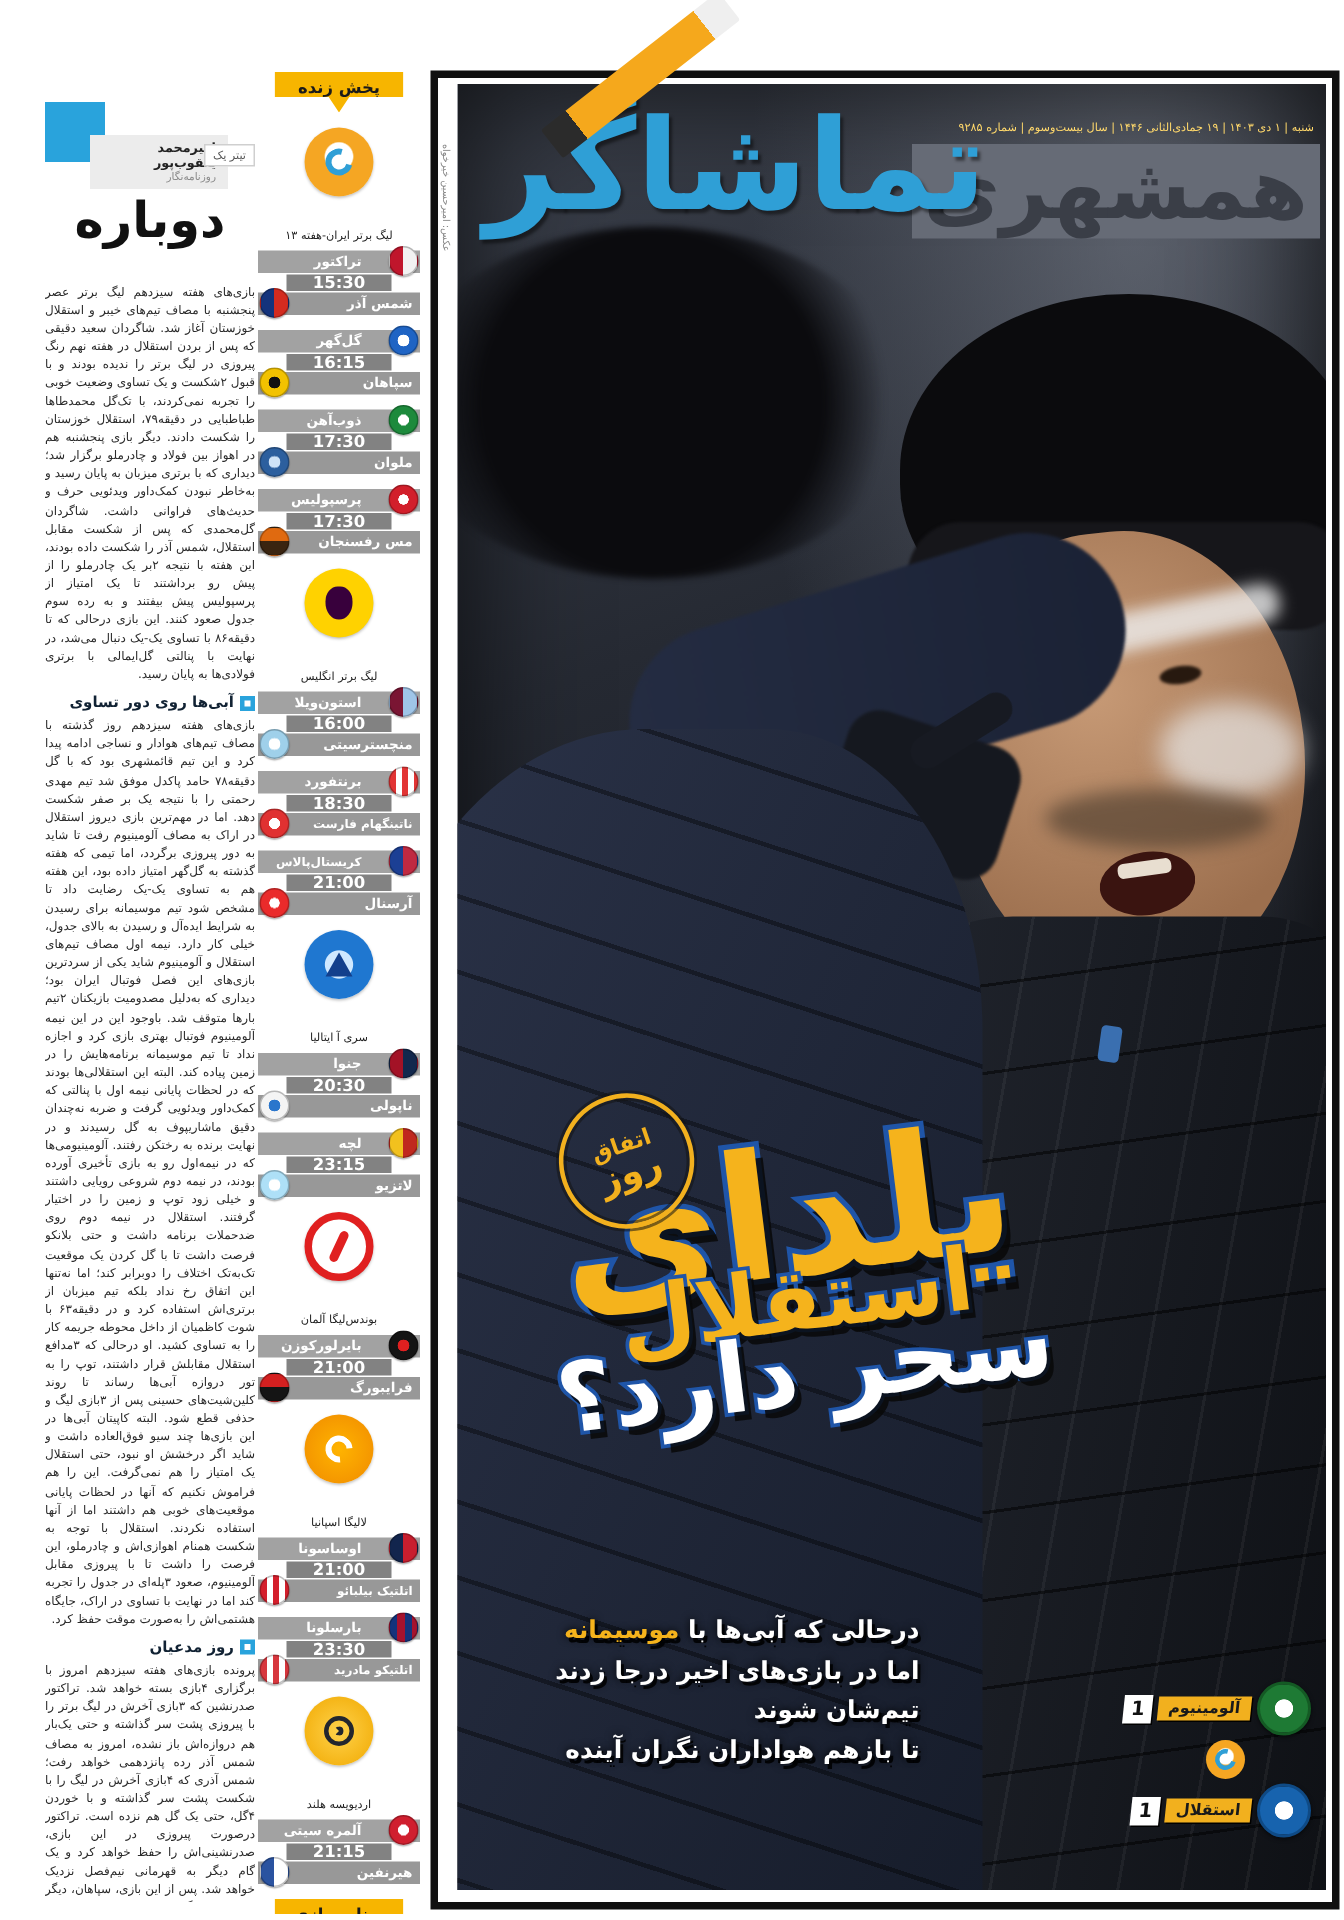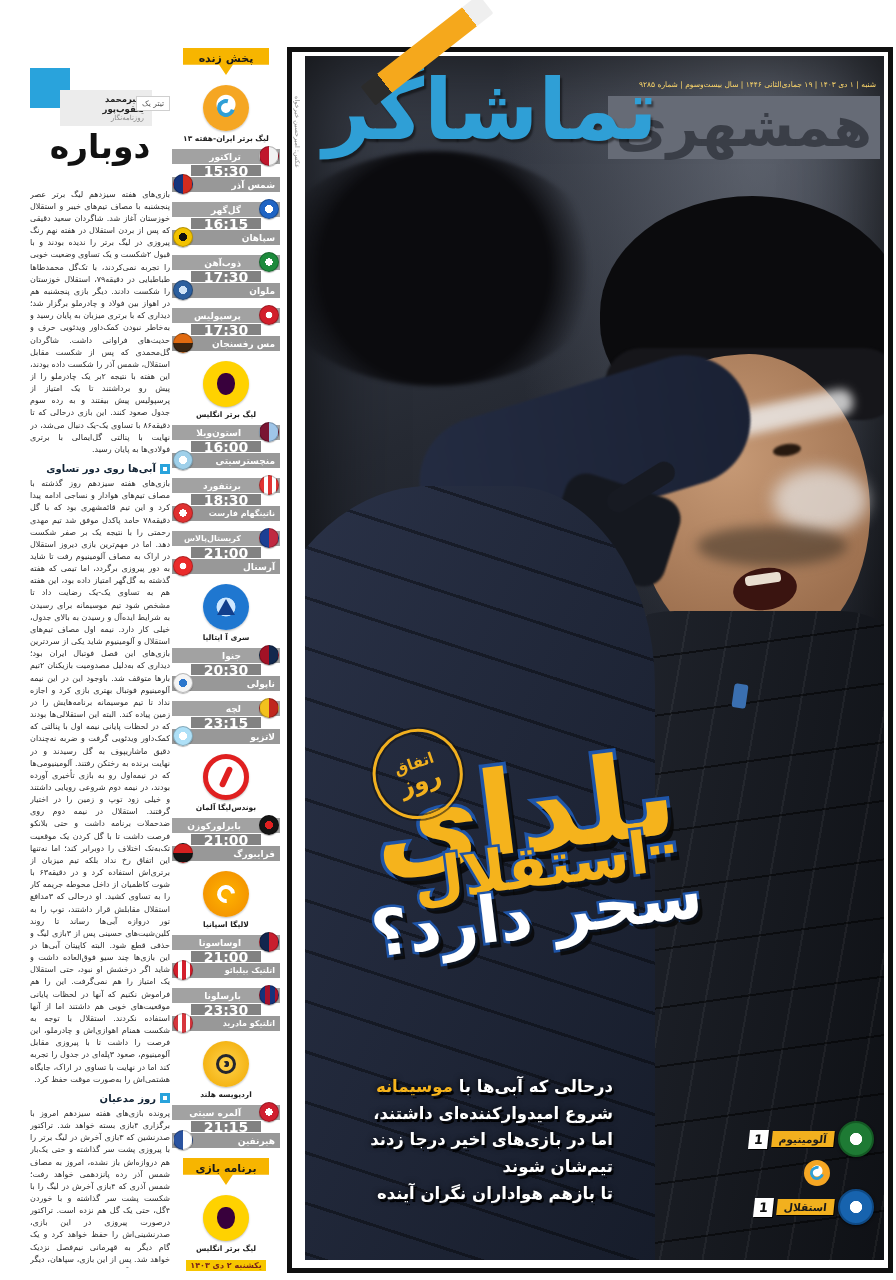--- a/index.html
+++ b/index.html
@@ -36,34 +36,34 @@
   .li-epl .gl{ width:18px; height:22px; background:#38003c; border-radius:45% 45% 50% 50%; }
   .li-seriea{ background:radial-gradient(circle,#cfe8ff 0 28%, #1f77d0 30%); }
   .li-seriea .gl{ width:0; height:0; border-left:9px solid transparent; border-right:9px solid transparent; border-bottom:16px solid #123f8c; }
   .li-bund{ background:#fff; border:5px solid #e02020; }
   .li-bund .gl{ width:6px; height:22px; background:#e02020; transform:rotate(25deg); border-radius:3px; }
   .li-laliga{ background:radial-gradient(circle,#ffb400,#f08a00); }
   .li-laliga .gl{ width:18px; height:18px; border:4px solid #fff; border-right-color:transparent; border-radius:50%; transform:rotate(40deg); }
   .li-ere{ background:radial-gradient(circle,#ffd24a,#f0a800); }
   .li-ere .gl{ width:20px; height:20px; border:3px solid #23262e; border-radius:50%; position:relative; }
   .li-ere .gl::after{ content:""; position:absolute; inset:4px; border:3px solid #23262e; border-left-color:transparent; border-radius:50%; }
-  .league-caption{ font-size:7.5px; font-weight:bold; color:#222; margin-top:3px; direction:rtl; }
+  .league-caption{ font-size:7.5px; font-weight:normal; color:#222; margin-top:21px; direction:rtl; }
   .league-note{ display:inline-block; background:#f7c600; color:#7a2219; font-size:8px; font-weight:bold; padding:1px 4px; margin-top:2px; direction:rtl; }
   .match{ position:relative; margin:6px 0 10px; }
   .match::before,.match::after{ content:""; position:absolute; top:50%; margin-top:-5px; width:0; height:0;
     border-top:5px solid transparent; border-bottom:5px solid transparent; }
   .match::before{ left:-4px; border-left:4px solid #111; }
   .match::after{ right:-4px; border-right:4px solid #111; }
   .bar{ position:relative; height:15px; background:#a2a2a2; display:flex; align-items:center; justify-content:flex-end; color:#fff; font-weight:bold; font-size:9px; }
   .bar.home{ padding-right:39px; padding-left:4px; }
   .bar.away{ background:#989898; padding-right:5px; padding-left:25px; }
   .team-logo{ position:absolute; top:-3px; width:20px; height:20px; border-radius:50%; border:1px solid rgba(0,0,0,.25); box-shadow:0 1px 1px rgba(0,0,0,.3); }
   .bar.home .team-logo{ right:1px; }
   .bar.away .team-logo{ left:1px; }
-  .timebar{ width:64%; height:11px; margin:1px auto; background:#828282; color:#fff; font-size:14px; font-weight:bold; display:flex; align-items:center; justify-content:center; direction:ltr; }
+  .timebar{ width:64%; height:11px; margin:1px auto; background:#828282; color:#fff; font-size:11px; font-weight:bold; display:flex; align-items:center; justify-content:center; direction:ltr; }
   
   .poster{ position:absolute; left:287px; top:47px; width:606px; height:1226px; border:5px solid #101010; background:#fff; padding:4px 4px 8px 13px; }
   .photo{ position:relative; width:100%; height:100%; overflow:hidden;
     background:
       radial-gradient(ellipse at 78% 6%, rgba(130,136,148,.55), transparent 40%),
       linear-gradient(160deg,#3c414c 0%, #262a33 30%, #171a21 62%, #0c0e13 100%);
     box-shadow: inset 0 0 90px rgba(0,0,0,.8); }
   .vcredit{ position:absolute; left:1px; top:44px; writing-mode:vertical-rl; font-size:6.5px; color:#888; z-index:6; }
   .pencil{ position:absolute; left:60px; top:-14px; width:150px; height:24px; z-index:7;
     background:linear-gradient(90deg,#2b2b2b 0 14%, #f5a81c 14% 86%, #efefef 86%);
@@ -396,21 +396,20 @@
         <span class="b1">اتفاق</span>
         <span class="b2">روز</span>
       </div>
       <div class="h-big">یلدای</div>
       <div class="h-mid">استقلال</div>
       <div class="h-low">سحر دارد؟</div>
     </div>
 
     <div class="cap">
       <div><span>درحالی که آبی‌ها با </span><span class="hlw">موسیمانه</span></div>
-      <div>شروع امیدوارکننده‌ای داشتند،</div>
       <div>اما در بازی‌های اخیر درجا زدند</div>
       <div>تیم‌شان شوند</div>
       <div>تا بازهم هواداران نگران آینده</div>
     </div>
 
     <div class="scorebox">
       <div class="score-row">
         <span class="score-num">1</span>
         <span class="score-name">آلومینیوم</span>
         <span class="club club-alum"></span>

